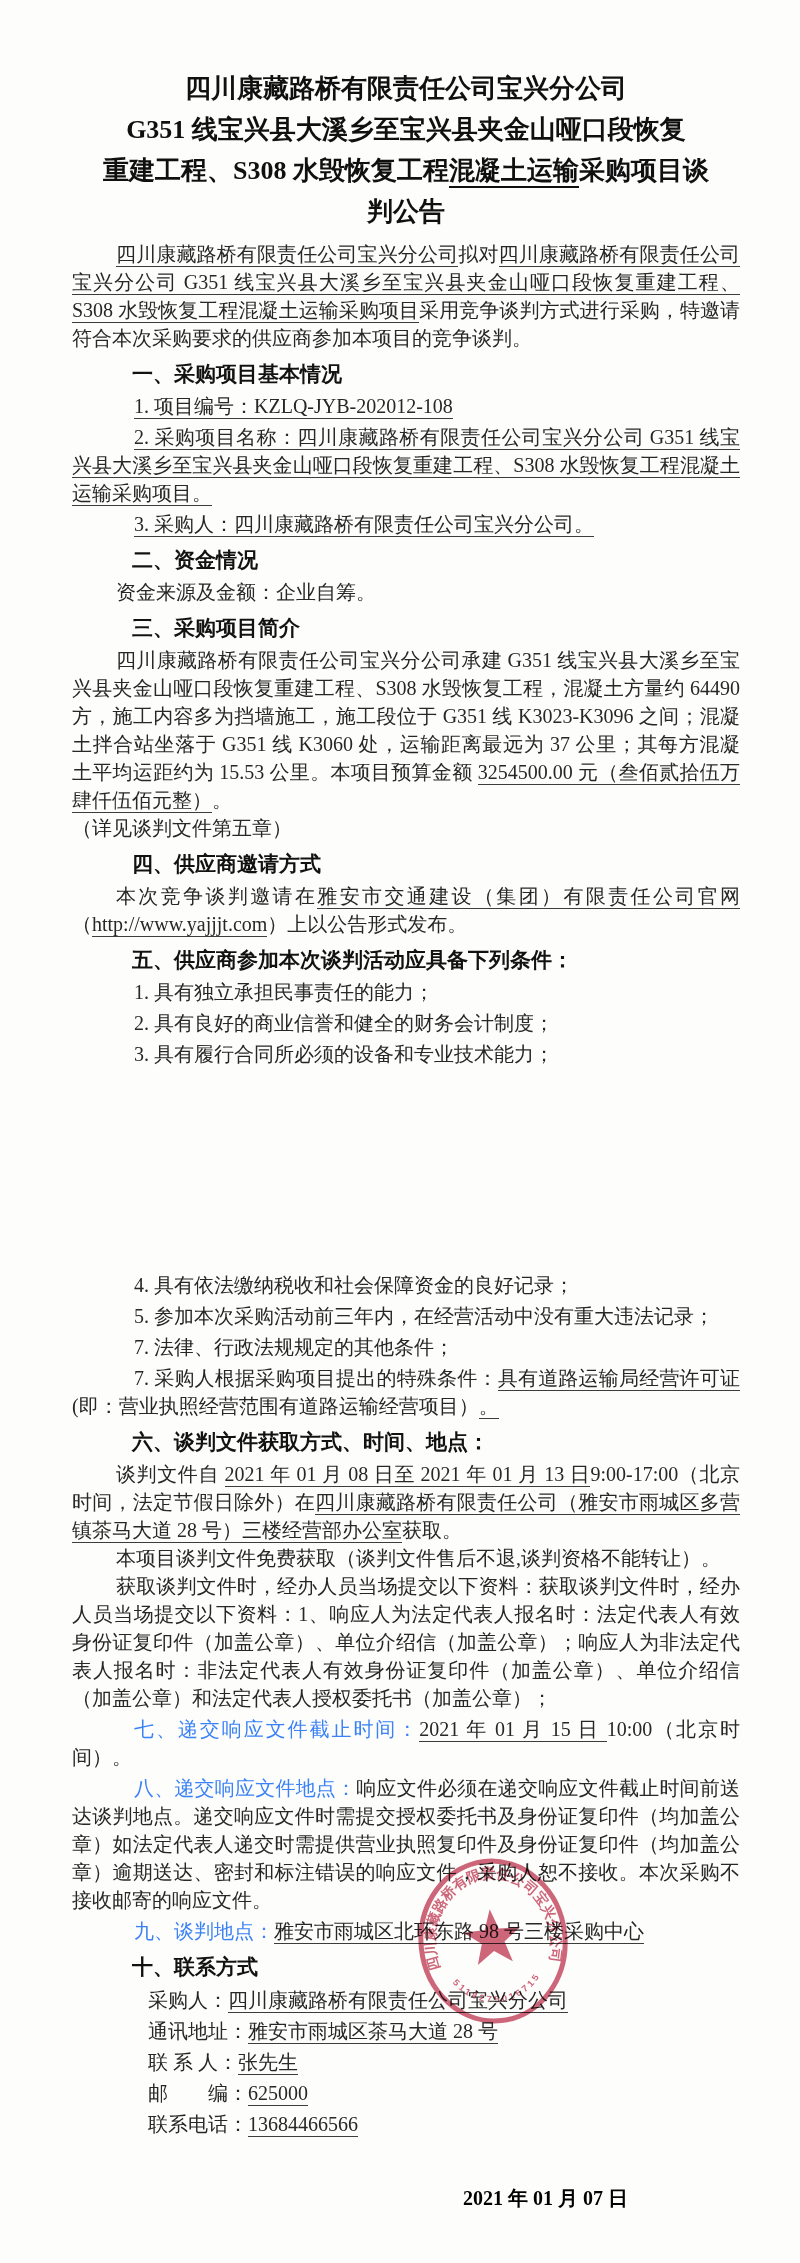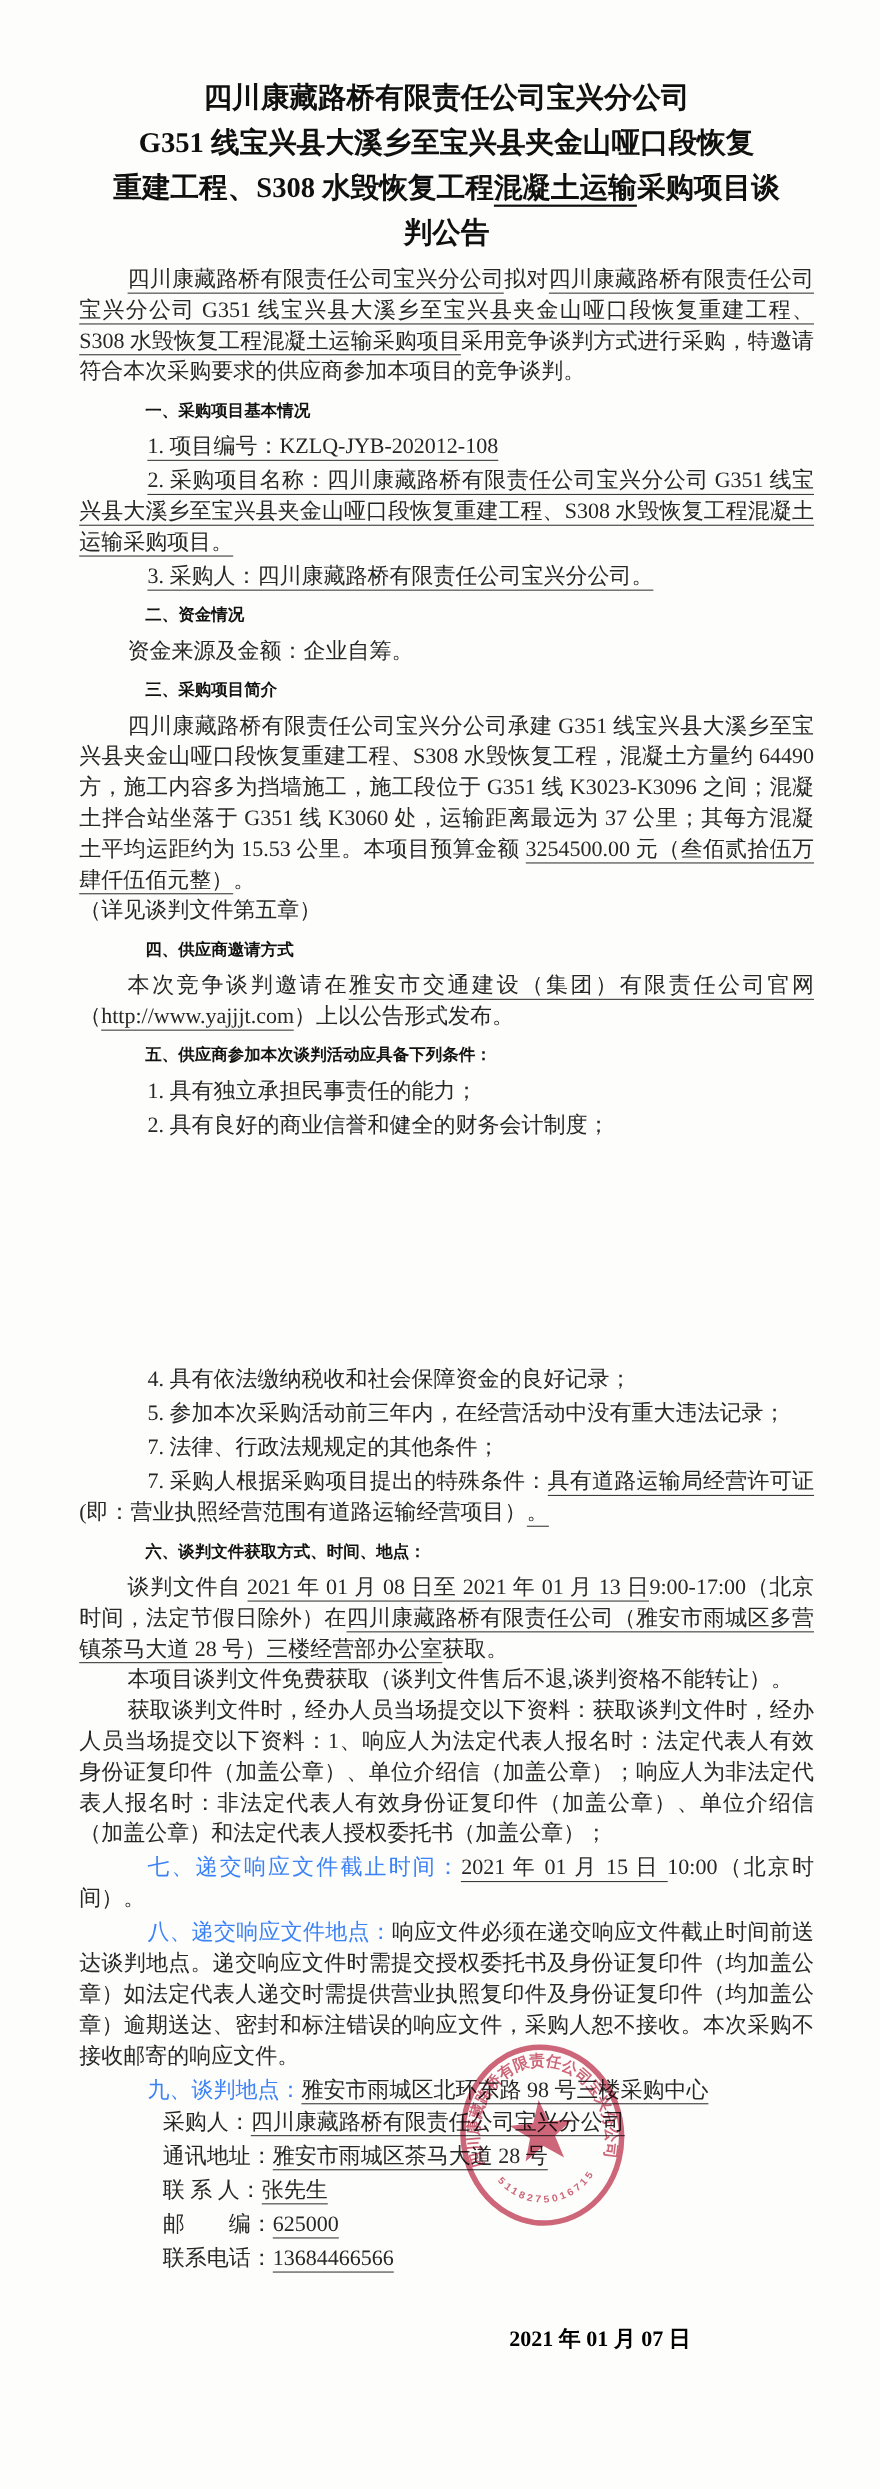--- a/index.html
+++ b/index.html
@@ -20,21 +20,21 @@
     text-align:center;
     font-weight:bold;
     font-size:26px;
     line-height:41px;
     color:#101010;
     margin:0 0 8px 0;
   }
   .title .u{border-bottom:2px solid #101010;padding-bottom:1px;}
   .sec{
     font-family:"Liberation Sans","DejaVu Sans",sans-serif;
-    font-size:15px;
+    font-size:21px;
     line-height:28px;
     font-weight:bold;
     color:#121212;
     margin:8px 0 4px 60px;
     text-align:left;
   }
   .p{margin:0;text-indent:44px;text-align:justify;}
   .item{margin:3px 0 0 0;text-indent:62px;text-align:justify;}
   .noind{text-indent:0;}
   .u{border-bottom:1px solid #3c3c3c;padding-bottom:1px;margin-top:24px;}
@@ -94,37 +94,39 @@
   <h2 class="sec">三、采购项目简介</h2>
   <p class="p"><span>四川康藏路桥有限责任公司宝兴分公司承建 G351 线宝兴县大溪乡至宝兴县夹金山哑口段恢复重建工程、S308 水毁恢复工程，混凝土方量约 64490 方，施工内容多为挡墙施工，施工段位于 G351 线 K3023-K3096 之间；混凝土拌合站坐落于 G351 线 K3060 处，运输距离最远为 37 公里；其每方混凝土平均运距约为 15.53 公里。本项目预算金额 </span><span class="u">3254500.00 元（叁佰贰拾伍万肆仟伍佰元整）</span><span>。</span></p>
   <p class="p noind">（详见谈判文件第五章）</p>
 
   <h2 class="sec">四、供应商邀请方式</h2>
   <p class="p"><span>本次竞争谈判邀请在</span><span class="u">雅安市交通建设（集团）有限责任公司官网</span><span>（</span><span class="u">http://www.yajjjt.com</span><span>）上以公告形式发布。</span></p>
 
   <h2 class="sec">五、供应商参加本次谈判活动应具备下列条件：</h2>
   <p class="item">1. 具有独立承担民事责任的能力；</p>
   <p class="item">2. 具有良好的商业信誉和健全的财务会计制度；</p>
+  <p class="item">3. 具有履行合同所必须的设备和专业技术能力；</p>
 
   <div class="spacer"></div>
 
   <p class="item">4. 具有依法缴纳税收和社会保障资金的良好记录；</p>
   <p class="item">5. 参加本次采购活动前三年内，在经营活动中没有重大违法记录；</p>
   <p class="item">7. 法律、行政法规规定的其他条件；</p>
   <p class="item"><span>7. 采购人根据采购项目提出的特殊条件：</span><span class="u">具有道路运输局经营许可证</span><span>(即：营业执照经营范围有道路运输经营项目）</span><span class="u">。</span></p>
 
   <h2 class="sec">六、谈判文件获取方式、时间、地点：</h2>
   <p class="p"><span>谈判文件自 </span><span class="u">2021 年 01 月 08 日至 2021 年 01 月 13 日</span><span>9:00-17:00（北京时间，法定节假日除外）在</span><span class="u">四川康藏路桥有限责任公司（雅安市雨城区多营镇茶马大道 28 号）三楼经营部办公室</span><span>获取。</span></p>
   <p class="p">本项目谈判文件免费获取（谈判文件售后不退,谈判资格不能转让）。</p>
   <p class="p">获取谈判文件时，经办人员当场提交以下资料：获取谈判文件时，经办人员当场提交以下资料：1、响应人为法定代表人报名时：法定代表人有效身份证复印件（加盖公章）、单位介绍信（加盖公章）；响应人为非法定代表人报名时：非法定代表人有效身份证复印件（加盖公章）、单位介绍信（加盖公章）和法定代表人授权委托书（加盖公章）；</p>
 
   <p class="item"><span class="b">七、递交响应文件截止时间：</span><span class="u">2021 年 01 月 15 日 </span><span>10:00（北京时间）。</span></p>
   <p class="item"><span class="b">八、递交响应文件地点：</span><span>响应文件必须在递交响应文件截止时间前送达谈判地点。递交响应文件时需提交授权委托书及身份证复印件（均加盖公章）如法定代表人递交时需提供营业执照复印件及身份证复印件（均加盖公章）逾期送达、密封和标注错误的响应文件，采购人恕不接收。本次采购不接收邮寄的响应文件。</span></p>
   <p class="item"><span class="b">九、谈判地点：</span><span class="u">雅安市雨城区北环东路 98 号三楼采购中心</span></p>
 
+  <h2 class="sec">十、联系方式</h2>
 
   <p class="contact"><span>采购人：</span><span class="u">四川康藏路桥有限责任公司宝兴分公司</span></p>
   <p class="contact"><span>通讯地址：</span><span class="u">雅安市雨城区茶马大道 28 号</span></p>
   <p class="contact"><span>联 系 人：</span><span class="u">张先生</span></p>
   <p class="contact"><span>邮　　编：</span><span class="u">625000</span></p>
   <p class="contact"><span>联系电话：</span><span class="u">13684466566</span></p>
 
   <p class="date">2021 年 01 月 07 日</p>
 
   <div class="stamp">

